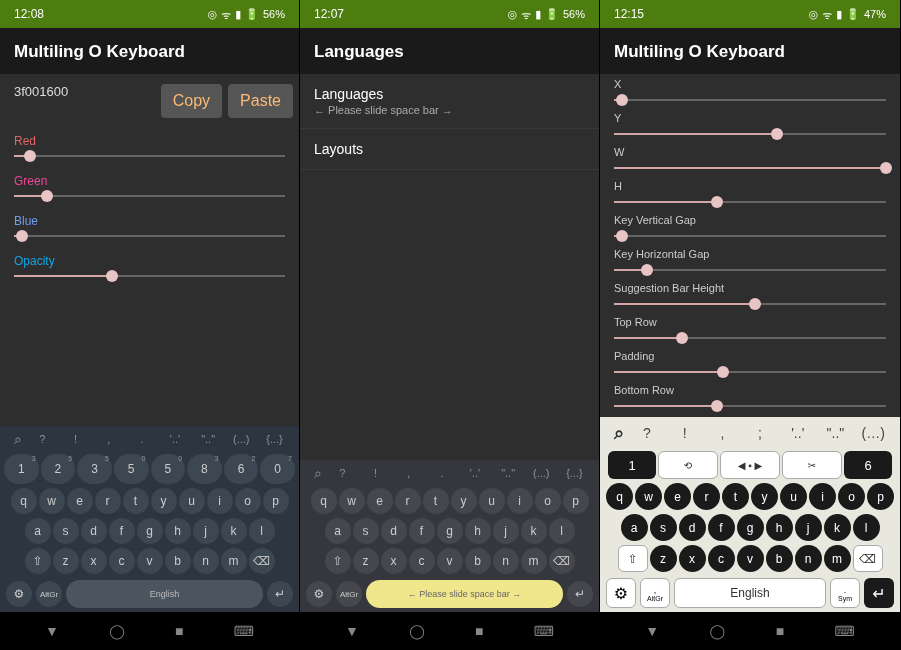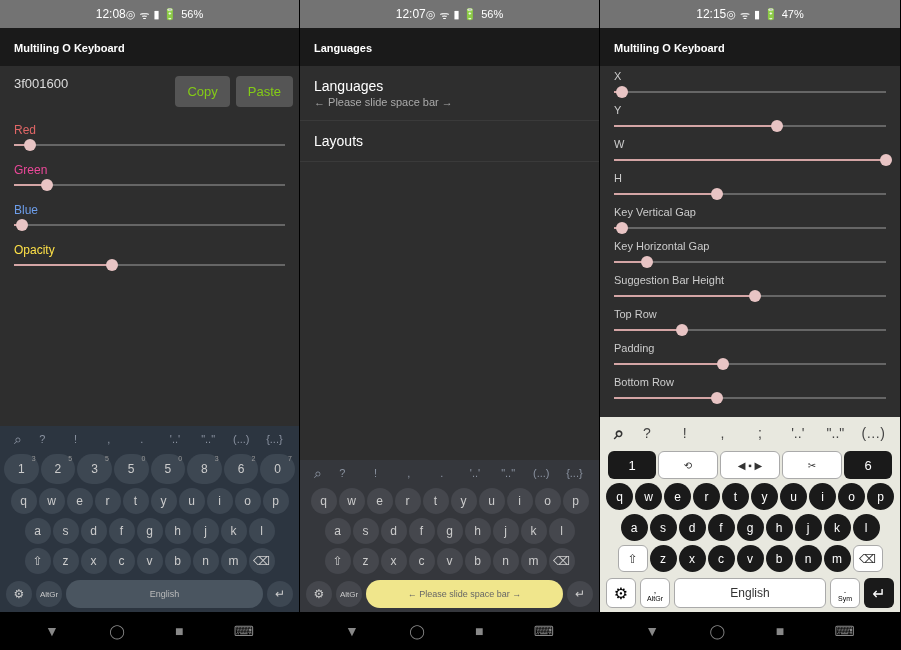--- a/index.html
+++ b/index.html
@@ -1,25 +1,25 @@
 <!DOCTYPE html>
 <html><head>
 <meta charset="utf-8">
 <style>
 *{margin:0;padding:0;box-sizing:border-box;font-family:-apple-system,BlinkMacSystemFont,sans-serif}
 body{background:#000;display:flex;width:901px;height:650px;overflow:hidden}
 .panel{width:300px;height:650px;background:#2a2a2a;border-right:1px solid #000;position:relative;display:flex;flex-direction:column}
-.status-bar{height:28px;display:flex;align-items:center;justify-content:center;padding:10px 14px;color:#fff;font-size:12px;background:#737373}
+.status-bar{height:28px;display:flex;align-items:center;justify-content:space-between;padding:10px 14px;color:#fff;font-size:12px;background:#4d7c0f}
 .status-right{display:flex;align-items:center;gap:4px;font-size:11px}
-.app-title{color:#fff;font-size:11px;font-weight:600;padding:14px 14px 12px;background:#1a1a1a}
+.app-title{color:#fff;font-size:17px;font-weight:600;padding:14px 14px 12px;background:#1a1a1a}
 .content{flex:1;overflow:hidden;background:#2e2e2e}
 .color-row{padding:6px 14px 0}
 .hex-row{display:flex;align-items:flex-start;gap:6px;padding:10px 6px 10px 14px}
 .hex-val{flex:1;color:#ddd;font-size:13px}
-.btn{background:#555;color:#84cc16;border:none;padding:8px 12px;border-radius:4px;font-size:13px}
+.btn{background:#555;color:#fdba74;border:none;padding:8px 12px;border-radius:4px;font-size:16px}
 .slider-label{font-size:12px;color:#ccc;margin-bottom:-2px}
 .slider-track{position:relative;height:16px;margin:2px 0 4px}
 .track-line{position:absolute;top:7px;left:0;right:0;height:2px;background:#666}
 .track-fill{position:absolute;top:7px;left:0;height:2px;background:#d4a5a5}
 .thumb{position:absolute;top:2px;width:12px;height:12px;border-radius:50%;background:#e8c4c4;transform:translateX(-50%)}
 .lang-item{padding:12px 14px;border-bottom:1px solid #3a3a3a;color:#fff;font-size:14px}
 .lang-sub{color:#aaa;font-size:11px;margin-top:2px}
 .kbd{position:absolute;bottom:38px;left:0;right:0}
 .kbd-dark{background:#2c3540}
 .kbd-gray{background:#35373c}
@@ -91,21 +91,21 @@
         </div>
         <div class="color-row">
           <div class="slider-label" style="color:#6d9eeb">Blue</div>
           <div class="slider-track">
             <div class="track-line"></div>
             <div class="track-fill" style="width:3%"></div>
             <div class="thumb" style="left:3%"></div>
           </div>
         </div>
         <div class="color-row">
-          <div class="slider-label" style="color:#fde047">Opacity</div>
+          <div class="slider-label" style="color:#0ea5e9">Opacity</div>
           <div class="slider-track">
             <div class="track-line"></div>
             <div class="track-fill" style="width:36%"></div>
             <div class="thumb" style="left:36%"></div>
           </div>
         </div>
       </div>
   </div>
   <div class="kbd kbd-dark">
     <div class="sug-row dark">

